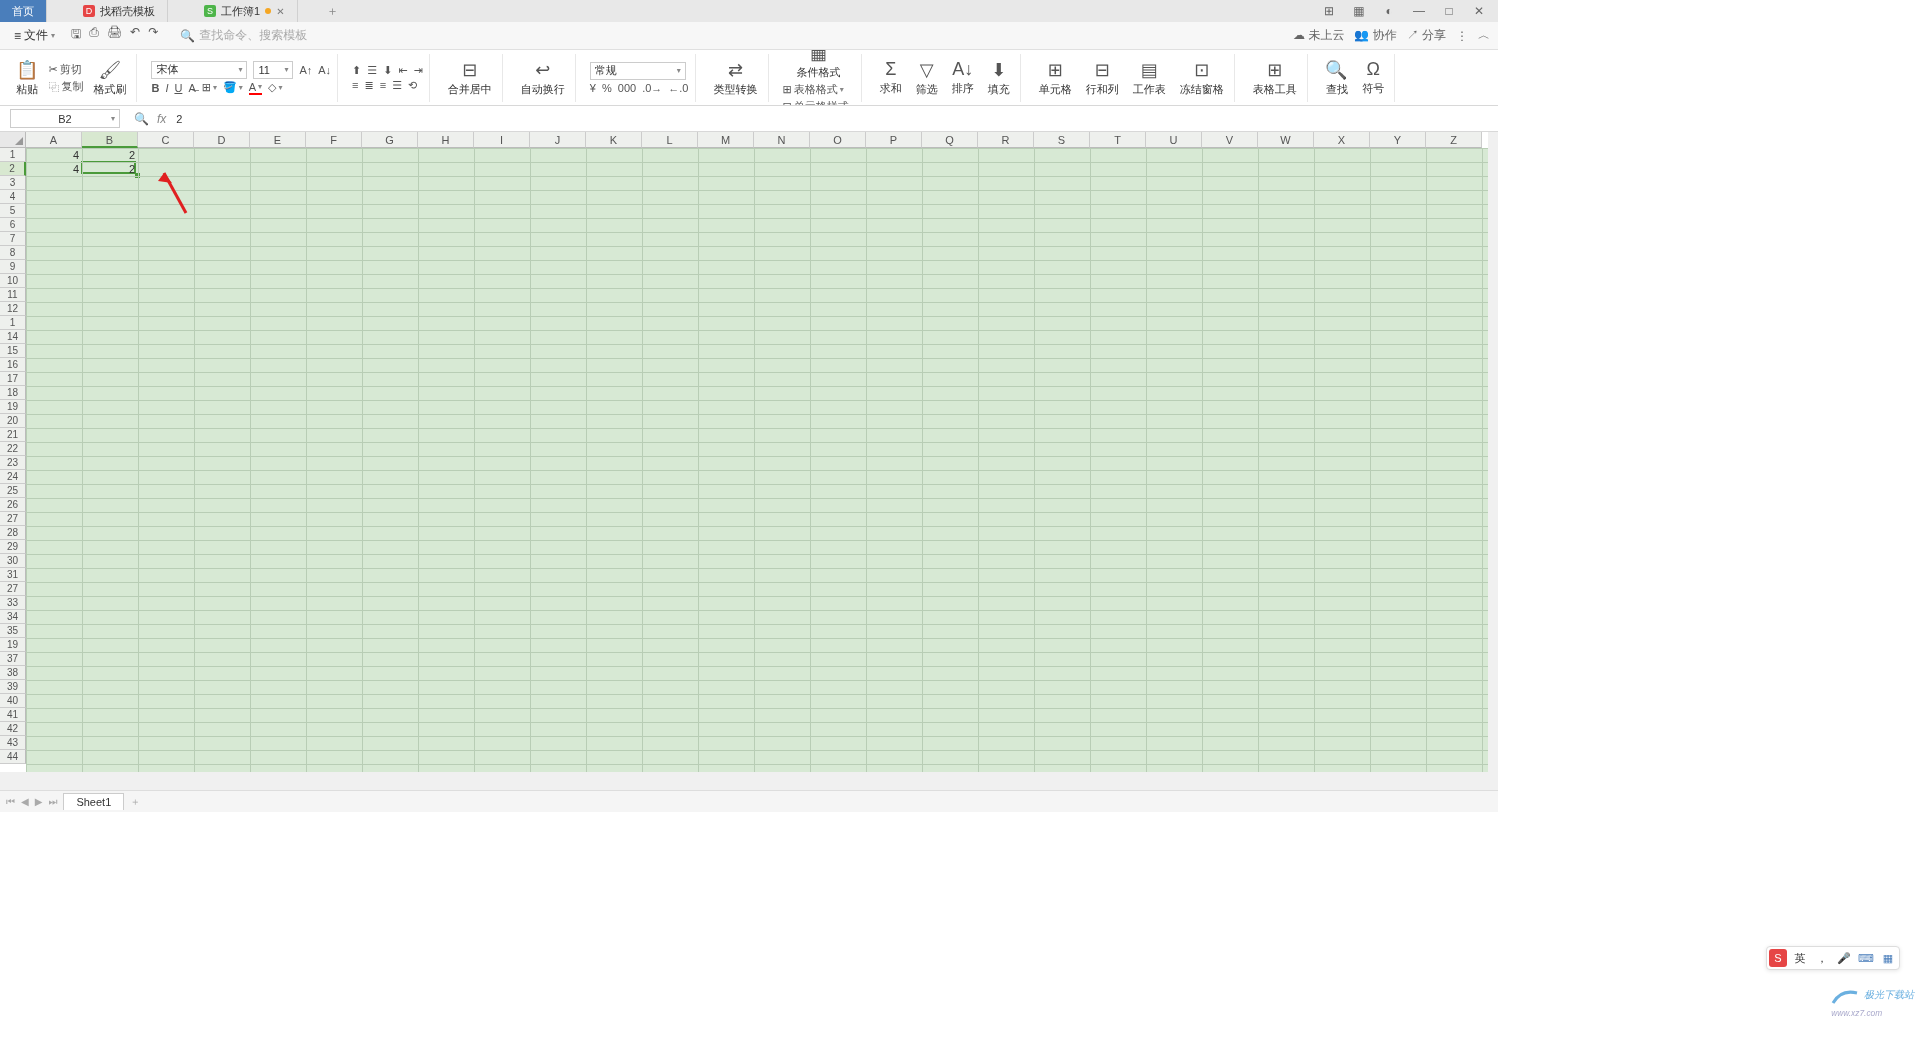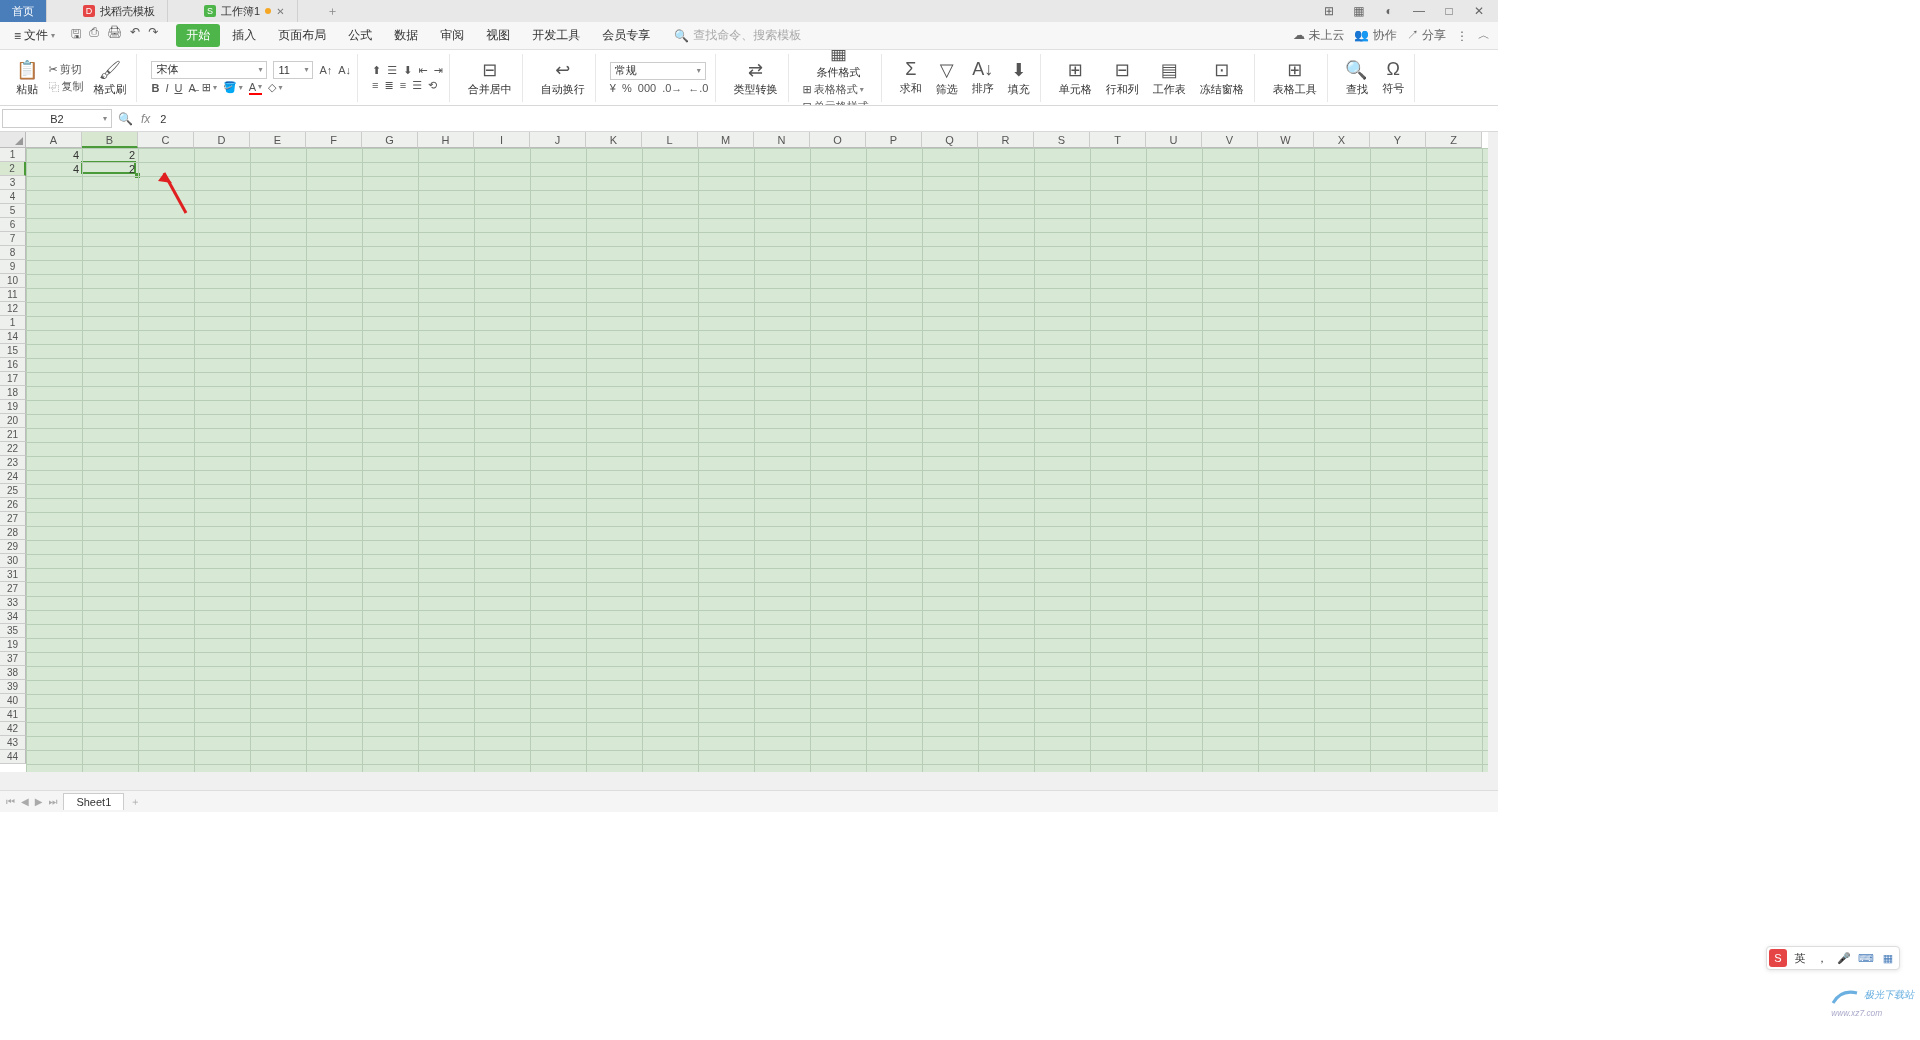--- a/index.html
+++ b/index.html
@@ -23,21 +23,21 @@
 .menu-right{margin-left:auto;display:flex;align-items:center;gap:10px;color:#666;}
 .ribbon{height:56px;background:#fff;border-bottom:1px solid #d8d8d8;display:flex;align-items:center;padding:4px 6px;gap:8px;overflow:hidden;}
 .rgroup{display:flex;flex-direction:column;gap:2px;padding:0 6px;border-right:1px solid #e8e8e8;height:48px;justify-content:center;}
 .rbig{display:flex;flex-direction:column;align-items:center;gap:1px;padding:0 4px;font-size:11px;cursor:pointer;}
 .rbig-icon{font-size:18px;color:#555;}
 .rrow{display:flex;gap:6px;align-items:center;}
 .rbtn{display:flex;align-items:center;gap:2px;font-size:11px;color:#555;cursor:pointer;}
 .rsel{border:1px solid #ccc;height:18px;padding:0 4px;font-size:11px;display:flex;align-items:center;justify-content:space-between;background:#fff;}
 .dd{font-size:8px;color:#888;}
 .namebox-row{height:26px;border-bottom:1px solid #d8d8d8;display:flex;align-items:center;background:#fff;}
-.namebox{width:110px;border:1px solid #ccc;margin:0 2px;height:19px;display:flex;align-items:center;justify-content:center;font-size:11px;position:relative;}
+.namebox{width:110px;border:1px solid #ccc;margin:0 10px;height:19px;display:flex;align-items:center;justify-content:center;font-size:11px;position:relative;}
 .namebox .dd{position:absolute;right:4px;}
 .fxicon{color:#888;padding:0 4px;}
 .fxinput{flex:1;padding:0 6px;font-size:11px;}
 .grid-area{position:relative;height:658px;overflow:hidden;}
 .corner{position:absolute;left:0;top:0;width:26px;height:16px;background:#e8e8e8;border-right:1px solid #bbb;border-bottom:1px solid #bbb;z-index:3;}
 .corner::after{content:"";position:absolute;right:2px;bottom:2px;border:4px solid transparent;border-right-color:#999;border-bottom-color:#999;}
 .colheads{position:absolute;left:26px;top:0;right:10px;height:16px;display:flex;z-index:2;}
 .ch{width:56px;background:#eef0ed;border-right:1px solid #ccc;border-bottom:1px solid #bbb;text-align:center;font-size:11px;line-height:16px;color:#555;}
 .ch.sel{background:#d8e8d0;border-bottom:2px solid #4a9a3a;}
 .rowheads{position:absolute;left:0;top:16px;width:26px;bottom:18px;z-index:2;}
@@ -95,31 +95,20 @@
 
 <div class="menubar">
   <div class="file-btn">≡ <span>文件</span> <span class="dd">▾</span></div>
   <div class="qat">
     <span>🖫</span>
     <span>⎙</span>
     <span>🖨</span>
     <span>↶</span>
     <span>↷</span>
   </div>
-  <div class="menutabs">
-    <div class="mtab active">开始</div>
-    <div class="mtab">插入</div>
-    <div class="mtab">页面布局</div>
-    <div class="mtab">公式</div>
-    <div class="mtab">数据</div>
-    <div class="mtab">审阅</div>
-    <div class="mtab">视图</div>
-    <div class="mtab">开发工具</div>
-    <div class="mtab">会员专享</div>
-  </div>
   <div class="search-cmd">🔍 <span>查找命令、搜索模板</span></div>
   <div class="menu-right">
     <span>☁ <span>未上云</span></span>
     <span>👥 <span>协作</span></span>
     <span>↗ <span>分享</span></span>
     <span>⋮</span>
     <span>︿</span>
   </div>
 </div>
 
@@ -135,21 +124,21 @@
         <div class="rbtn">⿻ <span>复制</span></div>
       </div>
       <div class="rbig">
           <span class="rbig-icon">🖌</span>
           <span>格式刷</span>
         </div>
     </div>
   </div>
   <div class="rgroup">
     <div class="rrow">
-      <div class="rsel" style="width:116px">
+      <div class="rsel" style="width:96px">
           <span>宋体</span>
           <span class="dd">▾</span>
         </div>
       <div class="rsel" style="width:40px">
           <span>11</span>
           <span class="dd">▾</span>
         </div>
       <span class="rbtn">A↑</span>
       <span class="rbtn">A↓</span>
     </div>

